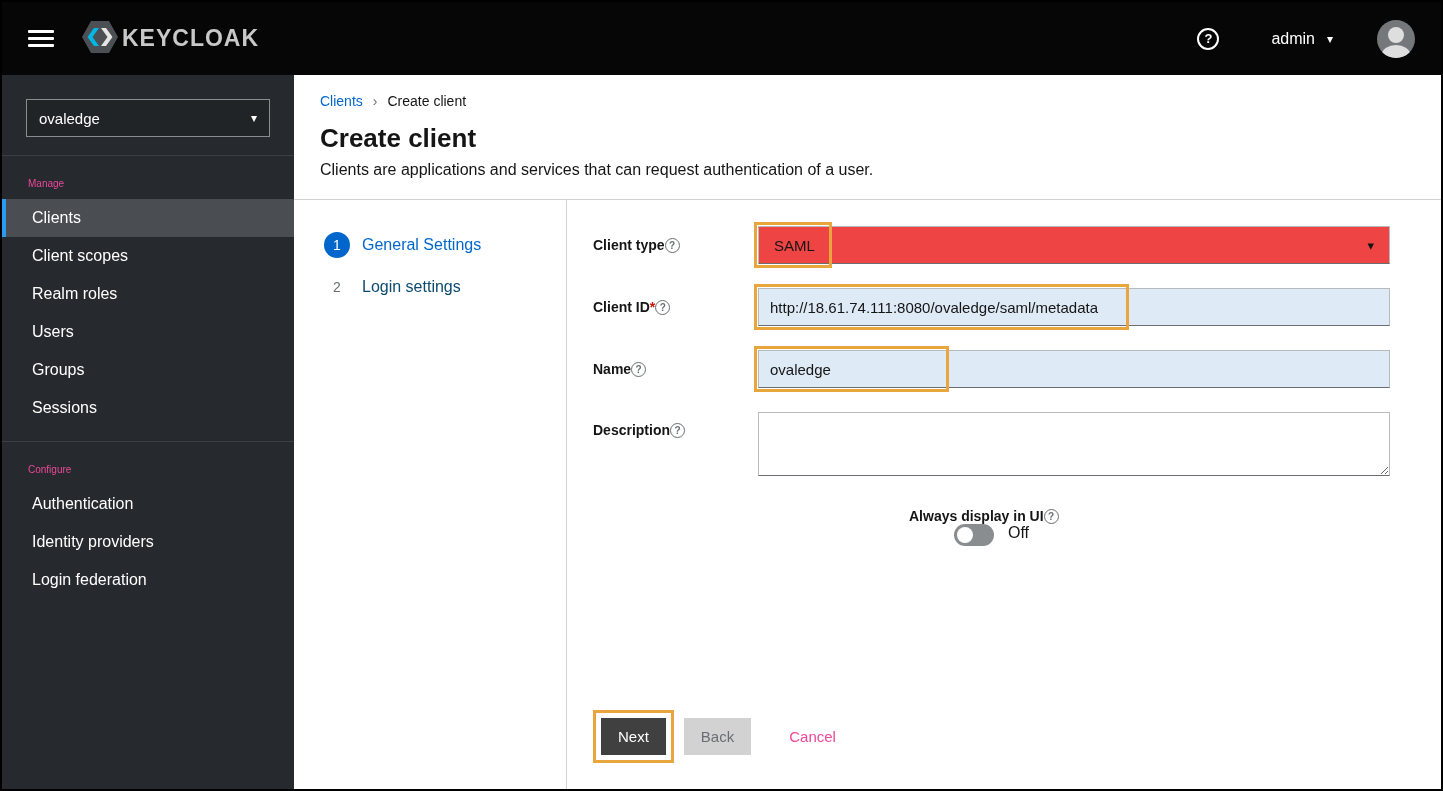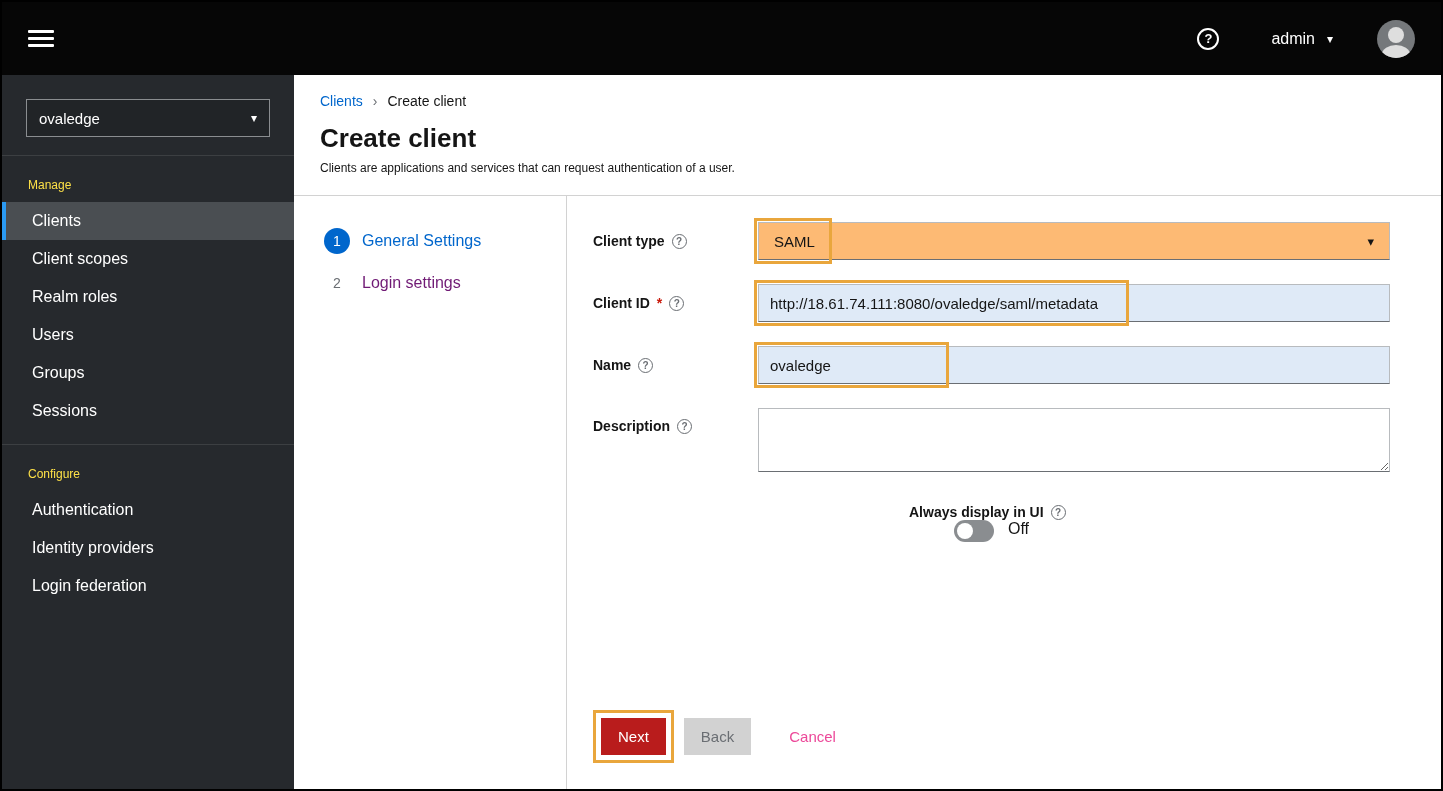--- a/index.html
+++ b/index.html
@@ -65,74 +65,74 @@
   }
   .realm-block{ padding:24px 24px 18px; border-bottom:1px solid #3c3f42; }
   .realm-select{
     height:38px; border:1px solid #8a8d90;
     display:flex; align-items:center; justify-content:space-between;
     padding:0 12px; font-size:15px; cursor:pointer; background:#212427;
   }
   .realm-caret{ font-size:12px; color:#fff; }
   .nav-group{ padding-top:14px; }
   .nav-group + .nav-group{ border-top:1px solid #3c3f42; margin-top:14px; }
-  .group-label{ font-size:12px; color:#fde047; padding:8px 26px 10px; }
+  .group-label{ font-size:10px; color:#ec4899; padding:8px 26px 10px; }
   .nav-list{ list-style:none; }
   .nav-item{
     font-size:16px; color:#fff;
     padding:10px 26px; cursor:pointer;
     border-left:4px solid transparent;
   }
   .nav-item.active{
     background:#4a4e52;
     border-left:4px solid #2b9af3;
   }
 
   
   main{ flex:1; background:#fff; display:flex; flex-direction:column; min-width:0; }
   .page-header{ padding:18px 26px 20px; border-bottom:1px solid #d2d2d2; flex:none; }
   .breadcrumb{ display:flex; align-items:center; gap:10px; font-size:14px; }
   .breadcrumb-link{ color:#0066cc; cursor:pointer; text-decoration:none; }
   .breadcrumb-sep{ color:#6a6e73; font-size:14px; }
   .breadcrumb-current{ color:#151515; }
   .page-title{ font-size:26px; font-weight:700; color:#151515; margin:14px 0 7px; }
-  .page-subtitle{ font-size:12px; color:#151515; }
+  .page-subtitle{ font-size:16px; color:#151515; }
 
   .wizard{ flex:1; display:flex; min-height:0; }
   .steps{ width:273px; flex:none; border-right:1px solid #d2d2d2; padding-top:24px; }
   .step{ display:flex; align-items:center; gap:12px; padding:8px 30px; font-size:16px; cursor:pointer; }
   .step-num{
     width:26px; height:26px; border-radius:50%; flex:none;
     display:flex; align-items:center; justify-content:center; font-size:14px;
   }
   .step.active .step-num{ background:#0066cc; color:#fff; }
   .step.active .step-label{ color:#0066cc; }
   .step.inactive .step-num{ color:#6a6e73; }
-  .step.inactive .step-label{ color:#701a75; }
+  .step.inactive .step-label{ color:#0c4a6e; }
 
   
   .form-area{ flex:1; display:flex; flex-direction:column; padding:26px 51px 26px 26px; min-width:0; }
   .form-row{ display:flex; align-items:center; margin-bottom:24px; }
   .form-row.top-align{ align-items:flex-start; }
   .form-row.top-align .form-label{ padding-top:10px; }
   .form-label{
-    width:165px; flex:none; display:flex; align-items:center; gap:7px;
+    width:165px; flex:none; display:flex; align-items:center; 
     font-size:14px; font-weight:700; color:#151515; white-space:nowrap;
   }
   .req{ color:#c9190b; font-weight:700; }
   .help-icon{
     width:15px; height:15px; flex:none; border:1px solid #6a6e73; border-radius:50%;
     display:flex; align-items:center; justify-content:center;
     font-size:10px; font-weight:700; color:#6a6e73; cursor:pointer;
   }
   .control{ flex:1; position:relative; min-width:0; }
   .pf-select{
     height:38px; width:100%;
     border:1px solid #b8bbbe; border-bottom-color:#6a6e73;
-    background:#fdba74; display:flex; align-items:center; justify-content:space-between;
+    background:#ef4444; display:flex; align-items:center; justify-content:space-between;
     padding:0 15px; font-size:15px; color:#151515; cursor:pointer;
   }
   .select-caret{ color:#151515; font-size:13px; }
   .pf-input{
     height:38px; width:100%;
     border:1px solid #b8bbbe; border-bottom-color:#6a6e73;
     background:#dfeaf7;
     padding:0 11px; font-size:15px; color:#151515;
     font-family:"Liberation Sans", sans-serif;
   }
@@ -155,35 +155,45 @@
   .switch::after{
     content:""; position:absolute; left:3px; top:3px;
     width:16px; height:16px; border-radius:50%; background:#fff;
   }
   .switch-label{ margin-left:14px; font-size:16px; color:#151515; }
 
   
   .footer{ margin-top:auto; display:flex; align-items:center; flex:none; }
   .next-wrap{ border:3px solid #e9a63c; padding:5px; margin-right:10px; }
   .btn{ font-size:15px; border:none; cursor:pointer; font-family:"Liberation Sans", sans-serif; }
-  .btn-primary{ background:#b91c1c; color:#fff; padding:10px 17px; }
+  .btn-primary{ background:#404040; color:#fff; padding:10px 17px; }
   .btn-secondary{ background:#d2d2d2; color:#6a6e73; padding:10px 17px; margin-right:34px; cursor:default; }
   .btn-link{ background:none; color:#ec4899; padding:10px 4px; }
 </style>
 </head>
 <body>
 
 <div class="screen">
 
   <header class="topbar">
     <button class="hamburger" aria-label="menu">
       <div></div>
         <div></div>
         <div></div>
     </button>
+    <div class="brand">
+      <span>
+        <svg width="40" height="40" viewBox="0 0 40 40" aria-hidden="true">
+          <polygon points="11,4 29,4 38,20 29,36 11,36 2,20" fill="#4c4f53"></polygon>
+          <polygon points="14,11 19,11 12.5,20 19,29 14,29 7.5,20" fill="#00b8e3"></polygon>
+          <polygon points="21,11 26,11 32.5,20 26,29 21,29 27.5,20" fill="#e6e6e6"></polygon>
+        </svg>
+      </span>
+      <span class="brand-text">KEYCLOAK</span>
+    </div>
     <div class="topbar-right">
       <button class="help-circle">
         <span>?</span>
       </button>
       <button class="user-menu">
         <span>admin</span>
         <span class="user-caret">▾</span>
       </button>
       <button class="avatar" aria-label="user avatar">
         <span class="head"></span>

